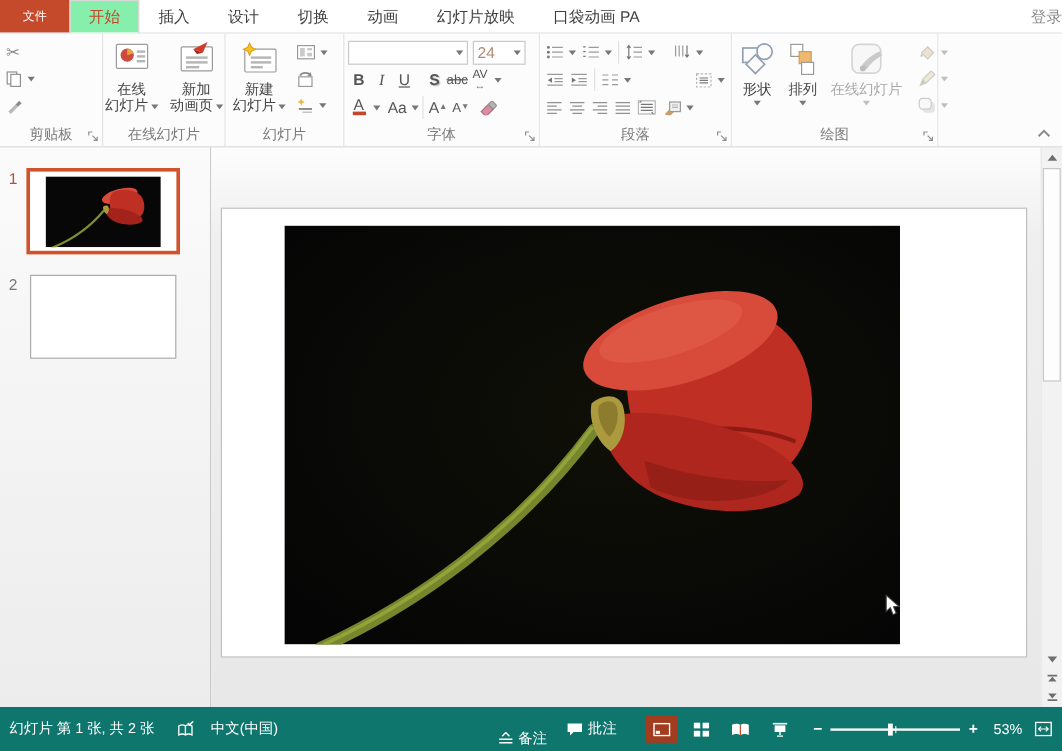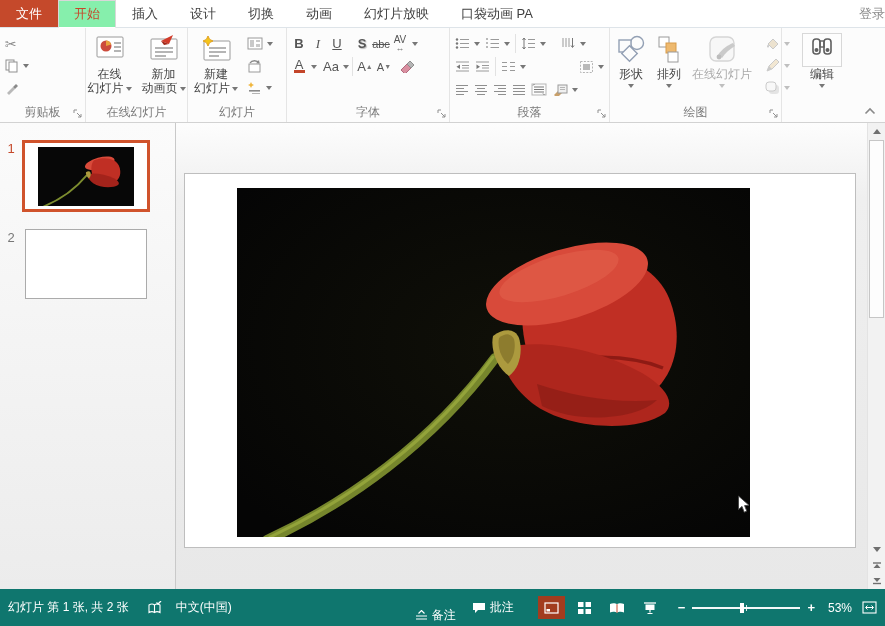--- a/index.html
+++ b/index.html
@@ -2,21 +2,21 @@
 <html><head>
 <meta charset="utf-8">
 <style>
   * { box-sizing: border-box; margin: 0; padding: 0; }
   html,body { width:885px; height:626px; overflow:hidden; }
   body { font-family:"Liberation Sans","DejaVu Sans",sans-serif; font-size:12px; color:#444; background:#fff; }
   .window { width:885px; height:626px; display:flex; flex-direction:column; position:relative; }
 
   
   .tabbar { height:28px; display:flex; align-items:stretch; background:#fff; border-bottom:1px solid #dee4e9; position:relative; z-index:5; }
-  .tab-file { width:58px; background:#c5492b; color:#fff; display:flex; align-items:center; justify-content:center; font-size:13px; cursor:default; }
+  .tab-file { width:58px; background:#c5492b; color:#fff; display:flex; align-items:center; justify-content:center; font-size:10px; cursor:default; }
   .tab { padding:0 15px; display:flex; align-items:center; font-size:13px; color:#3f3f3f; border:1px solid transparent; margin-bottom:-1px; cursor:default; }
   .tab.active { color:#c5492b; background:#86efac; border-color:#d8d8d8; border-bottom-color:#fff; }
   .login { margin-left:auto; color:#8a8a8a; padding:0 0 0 12px; display:flex; align-items:center; font-size:13px; }
 
   
   .ribbon { height:95px; background:#fcfcfc; border-bottom:1px solid #d2d2d2; display:flex; position:relative; }
   .group { display:flex; flex-direction:column; border-right:1px solid #e5e5e5; position:relative; }
   .gc { flex:1; display:flex; padding:3px 3px 0 3px; }
   .glabel { height:17px; line-height:15px; text-align:center; color:#7a7a7a; font-size:12px; white-space:nowrap; }
   .launcher { position:absolute; right:2px; bottom:3px; width:11px; height:11px; display:flex; align-items:center; justify-content:center; }
@@ -197,20 +197,30 @@
           </div>
         </div>
       </div>
       <div class="glabel">幻灯片</div>
     </div>
 
     <div class="group" style="width:163px;">
       <div class="gc" style="padding-top:4px;">
         <div class="fontcol">
           <div class="fr">
+            <div class="combo" style="width:100px;">
+              <span></span>
+              <span class="caret"></span>
+            </div>
+            <div class="combo" style="width:44px; margin-left:3px;">
+              <span style="color:#b08b72; font-size:13px;">24</span>
+              <span class="caret"></span>
+            </div>
+          </div>
+          <div class="fr">
             <div class="fbtn" style="font-weight:bold;">B</div>
             <div class="fbtn" style="font-style:italic; font-family:'Liberation Serif',serif;">I</div>
             <div class="fbtn" style="text-decoration:underline;">U</div>
             <div class="fbtn" style="font-weight:bold; text-shadow:1px 1px 1px #bbb; margin-left:6px;">S</div>
             <div class="fbtn" style="text-decoration:line-through; font-size:11px;">abc</div>
             <div class="fbtn" style="flex-direction:column; line-height:8px;">
               <span style="font-size:10px;">AV</span>
               <span style="font-size:9px; color:#777;">↔</span>
             </div>
             <span class="caret"></span>
@@ -421,35 +431,20 @@
       </div>
       <div class="glabel">绘图</div>
       <div class="launcher">
         <svg width="10" height="10" viewBox="0 0 10 10">
             <path d="M1 4 V1 H4 M4 4 L8 8 M8 5 V8 H5" fill="none" stroke="#8f8f8f"></path>
           </svg>
       </div>
     </div>
 
     <div class="group" style="width:80px; border-right:none;">
-      <div class="gc" style="justify-content:center;">
-        <div class="bigbtn">
-          <span class="bicon" style="border:1px solid #d8d8d8; padding:3px 8px; background:#fdfdfd;">
-            <svg width="22" height="20" viewBox="0 0 22 20">
-              <rect x="2" y="2" width="7" height="15" rx="3" fill="none" stroke="#5f5f5f" stroke-width="1.6"></rect>
-              <rect x="13" y="2" width="7" height="15" rx="3" fill="none" stroke="#5f5f5f" stroke-width="1.6"></rect>
-              <rect x="9" y="4" width="4" height="6" fill="none" stroke="#5f5f5f" stroke-width="1.4"></rect>
-              <circle cx="5.5" cy="13" r="2" fill="#5f5f5f"></circle>
-              <circle cx="16.5" cy="13" r="2" fill="#5f5f5f"></circle>
-            </svg>
-          </span>
-          <span class="blabel">编辑</span>
-          <span class="caret solo"></span>
-        </div>
-      </div>
       <div class="glabel"></div>
     </div>
 
     <div class="collapse-ribbon">
       <svg width="12" height="8" viewBox="0 0 12 8">
           <path d="M1.5 6.5 L6 2 L10.5 6.5" fill="none" stroke="#8a8a8a" stroke-width="1.6"></path>
         </svg>
     </div>
   </div>
 

